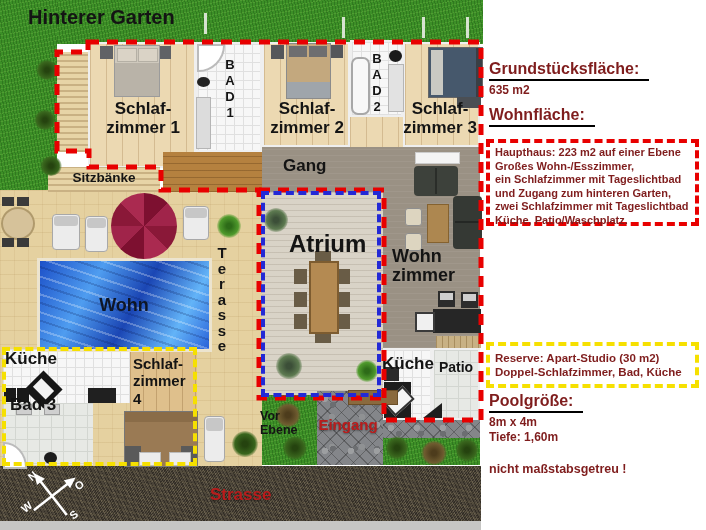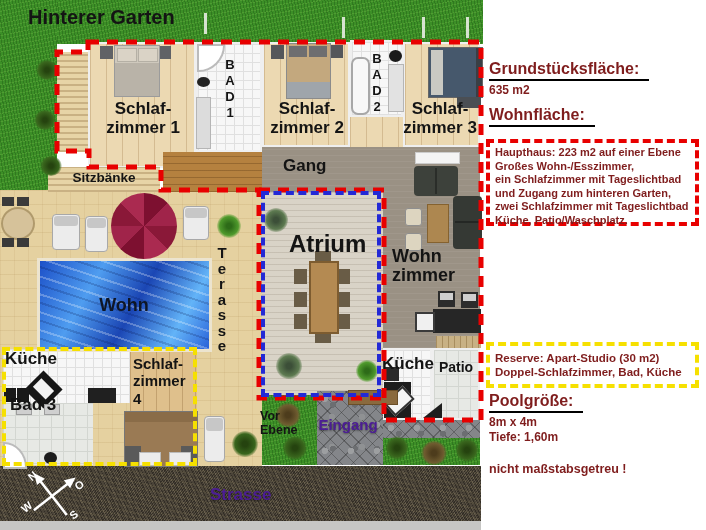--- a/index.html
+++ b/index.html
@@ -49,21 +49,21 @@
   .slats{background-color:#e7d4a6;
     background-image:repeating-linear-gradient(0deg,#c9b183 0 2px,transparent 2px 6px);}
   .pool{background:linear-gradient(120deg,#1c50c8,#4f9df0 30%,#1b46b4 55%,#63b4f8 80%,#2a62d8);
     box-sizing:border-box;border:3px solid #ece4cf;}
   .pool::after{content:"";position:absolute;inset:0;
     background:repeating-linear-gradient(18deg,rgba(255,255,255,.26) 0 2px,transparent 2px 9px,rgba(0,10,60,.18) 9px 11px,transparent 11px 17px);}
   
   .lbl{position:absolute;font-weight:bold;color:#141414;white-space:pre-line;
        line-height:1.12;z-index:6;}
   .lbl.c{text-align:center;}
-  .lbl.white{color:#4c1d95;text-shadow:0 1px 2px rgba(0,0,0,.45);}
+  .lbl.white{color:#b91c1c;text-shadow:0 1px 2px rgba(0,0,0,.45);}
   
   .dash{box-sizing:border-box;position:absolute;z-index:7;pointer-events:none;}
   .dash.blue{border:4px dashed #2329d6;}
   .dash.yellow{border:4px dashed #f6e000;}
   .dash.red{border:4px dashed #e80000;}
   
   .furn{position:absolute;z-index:4;}
   .lounger{background:#ececec;border:1px solid #a8a8a8;border-radius:4px;}
   .lounger i{position:absolute;top:1px;left:1px;right:1px;height:30%;background:#c7c7c7;border-radius:3px;}
   .plant{position:absolute;border-radius:50%;z-index:5;}

